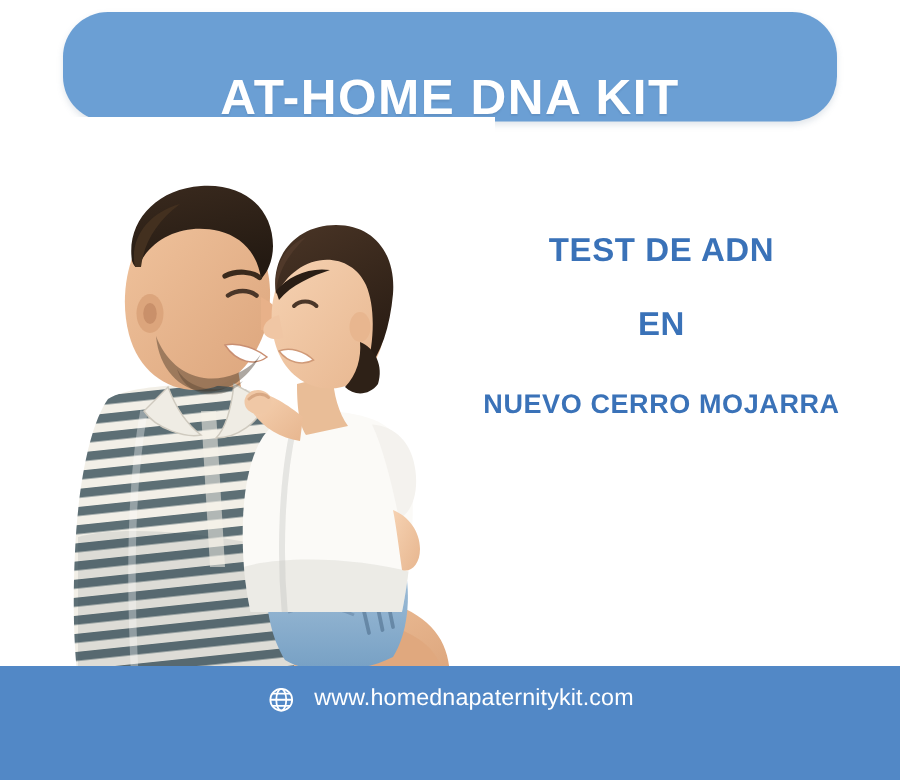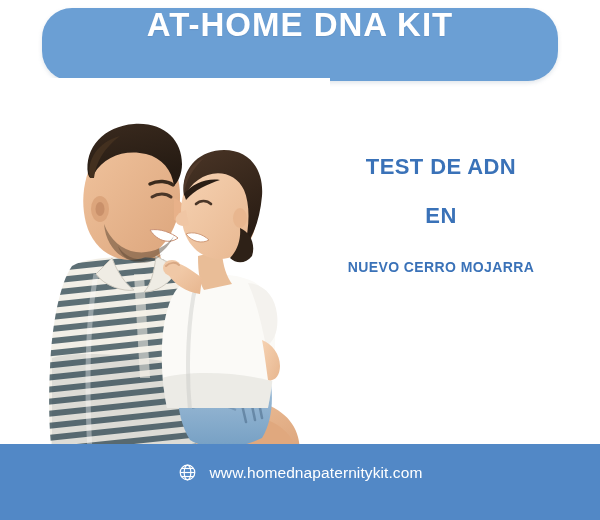--- a/index.html
+++ b/index.html
@@ -23,21 +23,21 @@
     display: flex;
     align-items: center;
     justify-content: center;
   }
   .banner-pill {
     width: 516px;
     height: 73px;
     background: #6b9fd4;
     border-radius: 30px;
     display: flex;
-    align-items: flex-start;
+    align-items: flex-end;
     justify-content: center;
     box-shadow: 0 2px 4px rgba(120,140,165,0.22);
   }
   .banner-title {
     color: #ffffff;
     font-size: 33px;
     font-weight: bold;
     letter-spacing: 1.0px;
     line-height: 1;
     white-space: nowrap;
@@ -66,37 +66,37 @@
     color: #3a72b8;
     font-size: 22px;
     font-weight: bold;
     letter-spacing: 0.4px;
     line-height: 1;
     white-space: nowrap;
     margin: 0;
   }
   .hl-1 { margin-bottom: 27px; }
   .hl-2 { margin-bottom: 33px; }
-  .hl-3 { font-size: 14px; }
+  .hl-3 { font-size: 18px; }
 
   .footer {
     position: absolute;
     left: 0;
     top: 444px;
     width: 600px;
     height: 76px;
     background: #5288c6;
   }
   .footer-row {
     display: flex;
     align-items: center;
     justify-content: center;
     color: #ffffff;
   }
-  .footer-row-1 { height: 32px; padding-top: 6px; align-items: flex-end; }
+  .footer-row-1 { height: 32px; padding-top: 6px; }
   .footer-row-2 { height: 32px; padding-top: 2px; }
   .f-item {
     display: flex;
     align-items: center;
     white-space: nowrap;
   }
   .f-item + .f-item { margin-left: 28px; }
   .f-icon {
     display: inline-flex;
     align-items: center;

